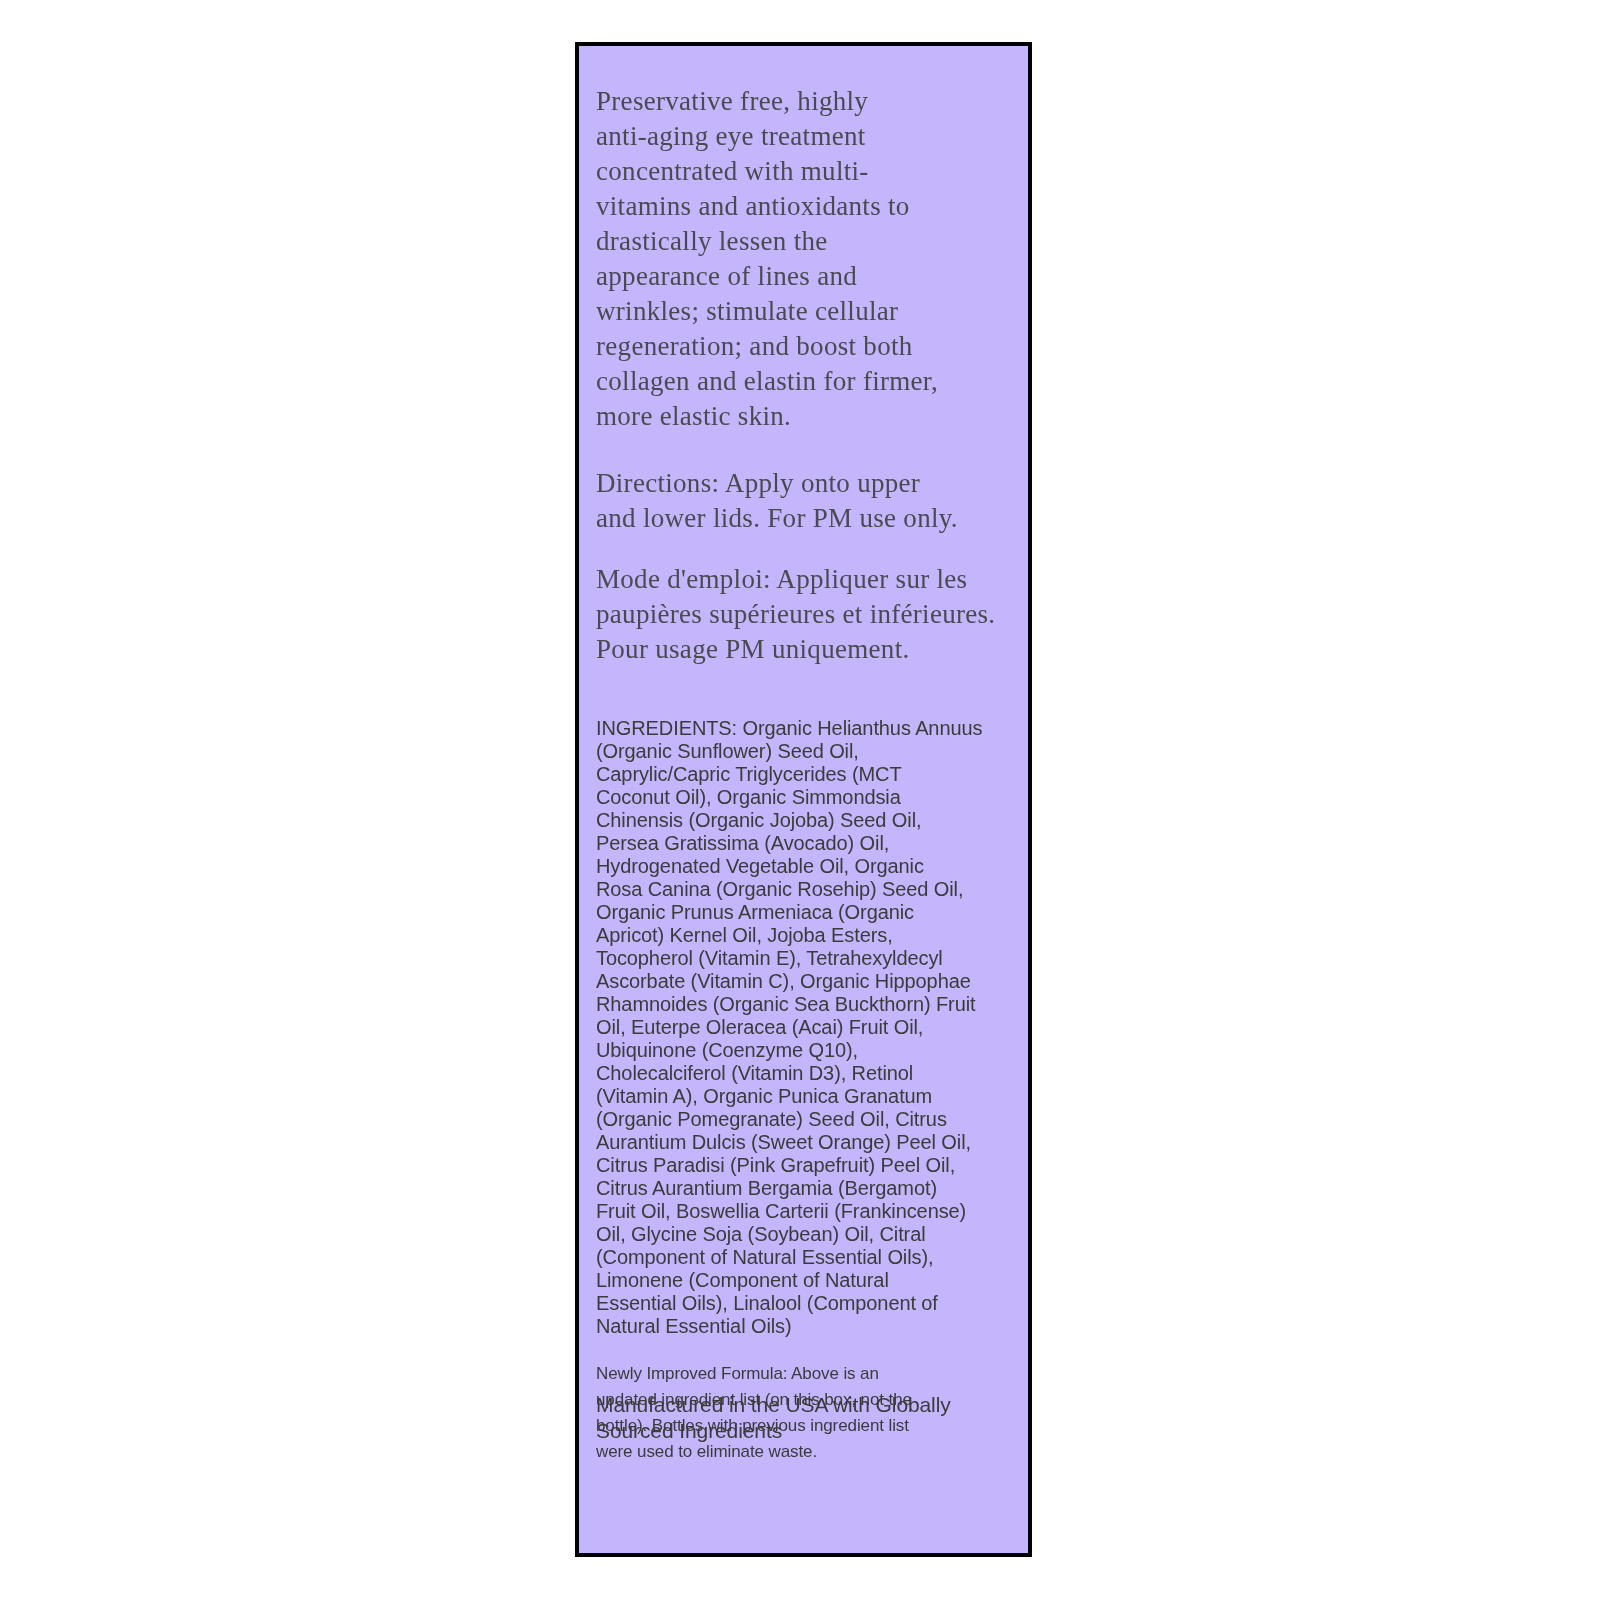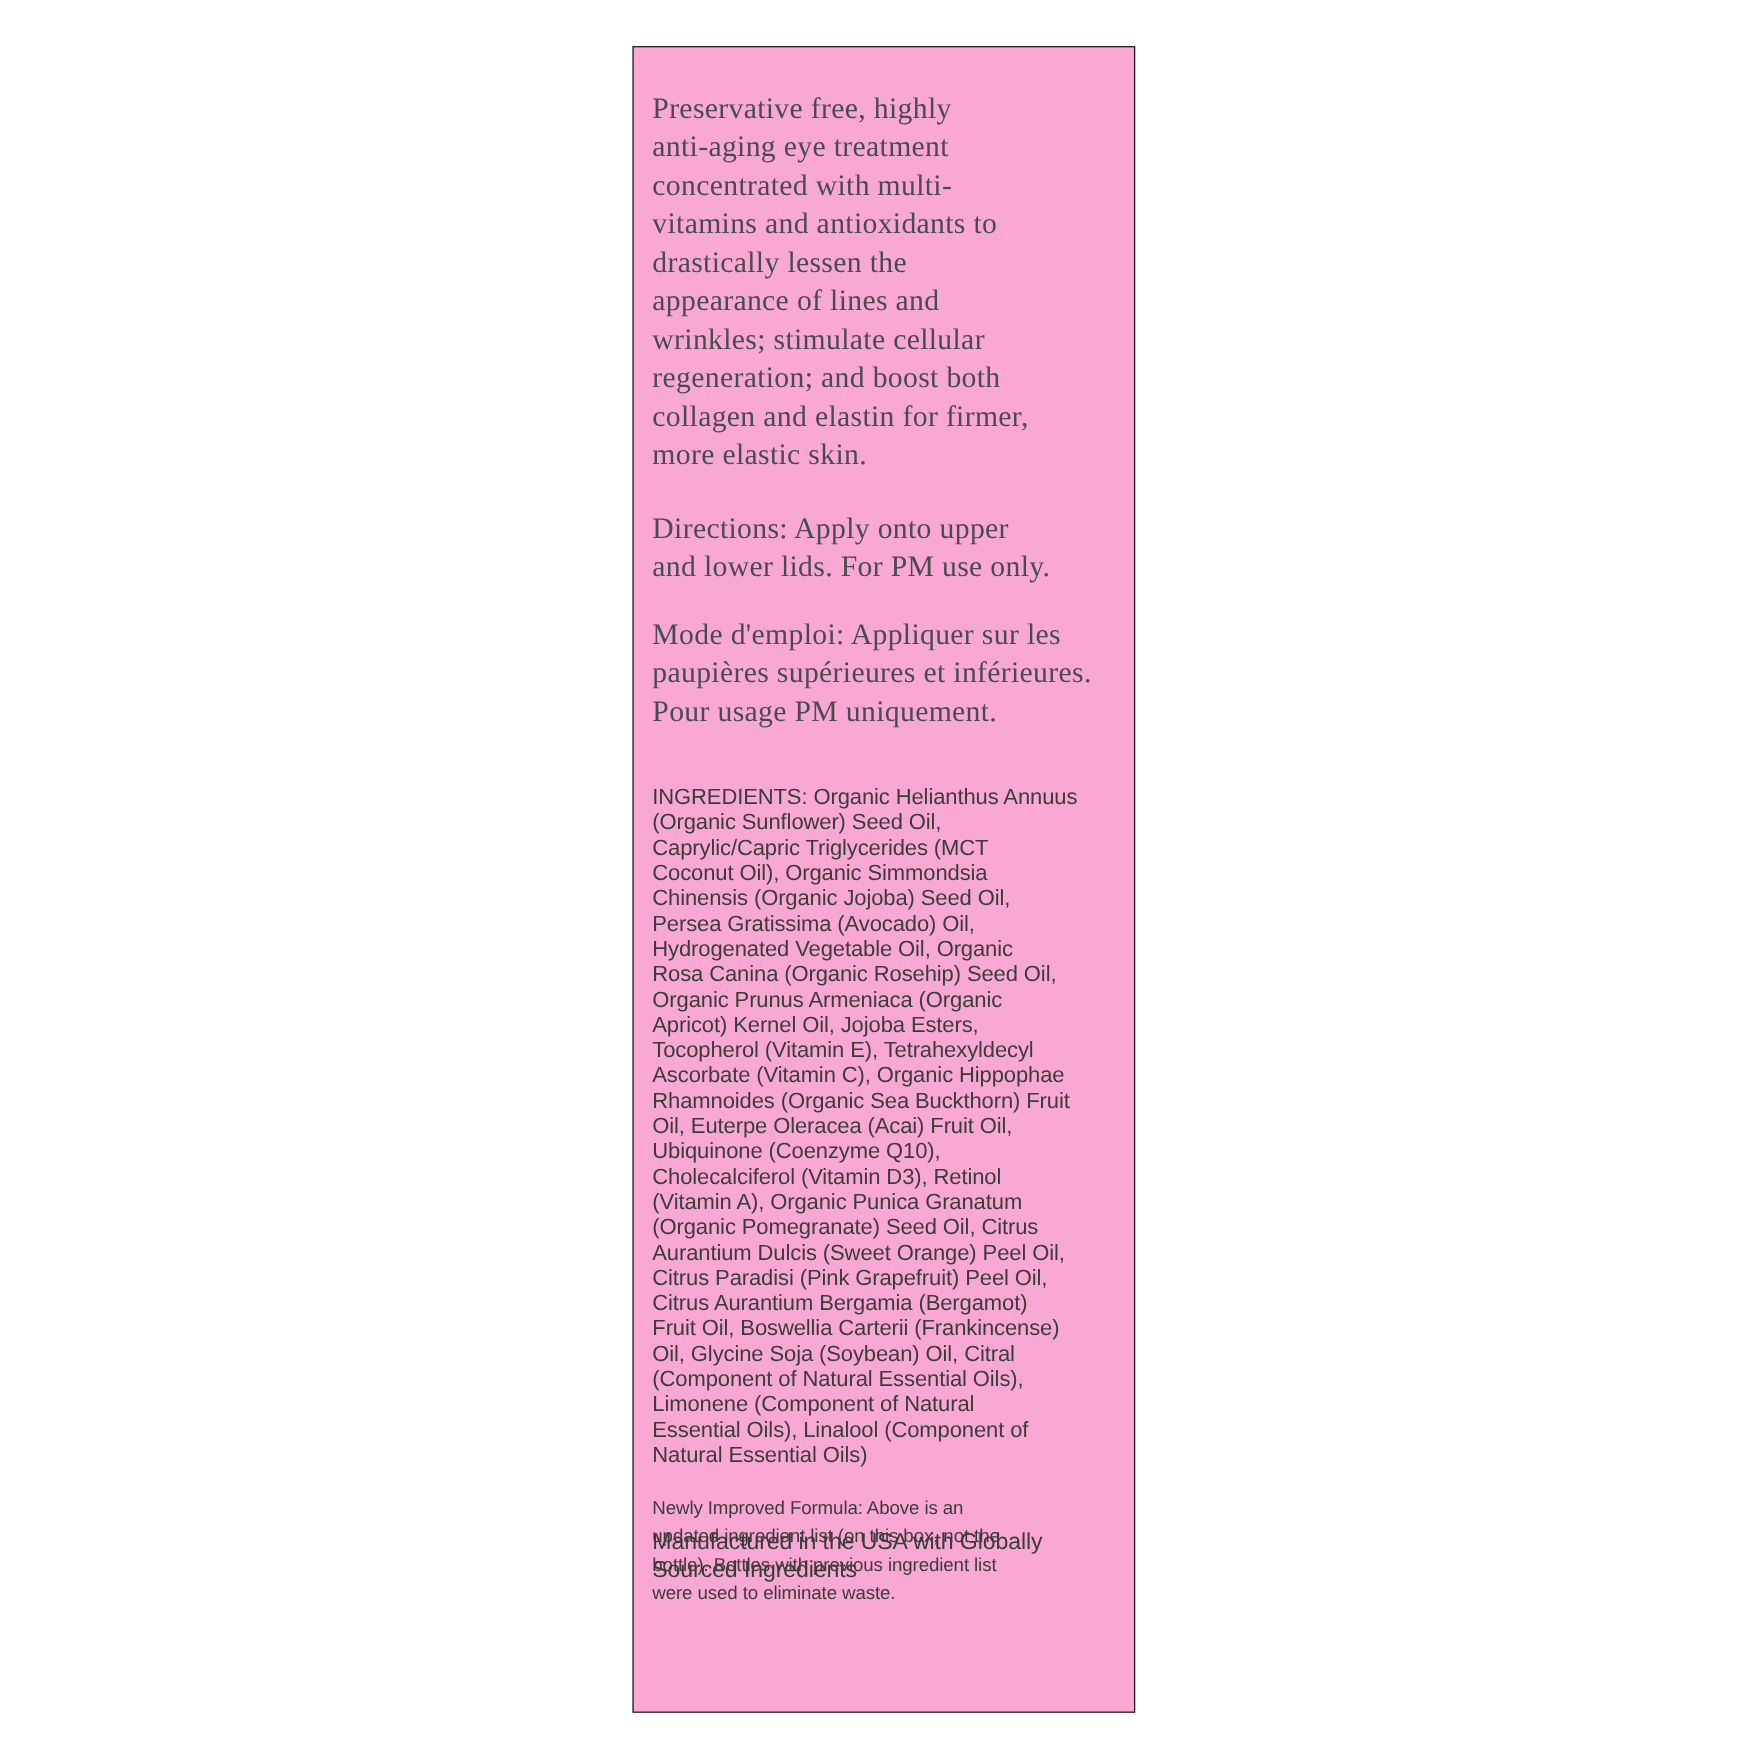--- a/index.html
+++ b/index.html
@@ -16,22 +16,22 @@
   .photo-stage {
     position: absolute;
     inset: 0;
   }
   .box-panel {
     position: absolute;
     left: 575px;
     top: 42px;
     width: 457px;
     height: 1515px;
-    background: #f9a8d4;
-    border: 1px solid #000000;
+    background: #c4b5fd;
+    border: 4px solid #000000;
     box-sizing: border-box;
   }
   .txt {
     position: absolute;
     margin: 0;
     white-space: pre-line;
     left: 17px;
     width: 440px;
   }
   .serif {

